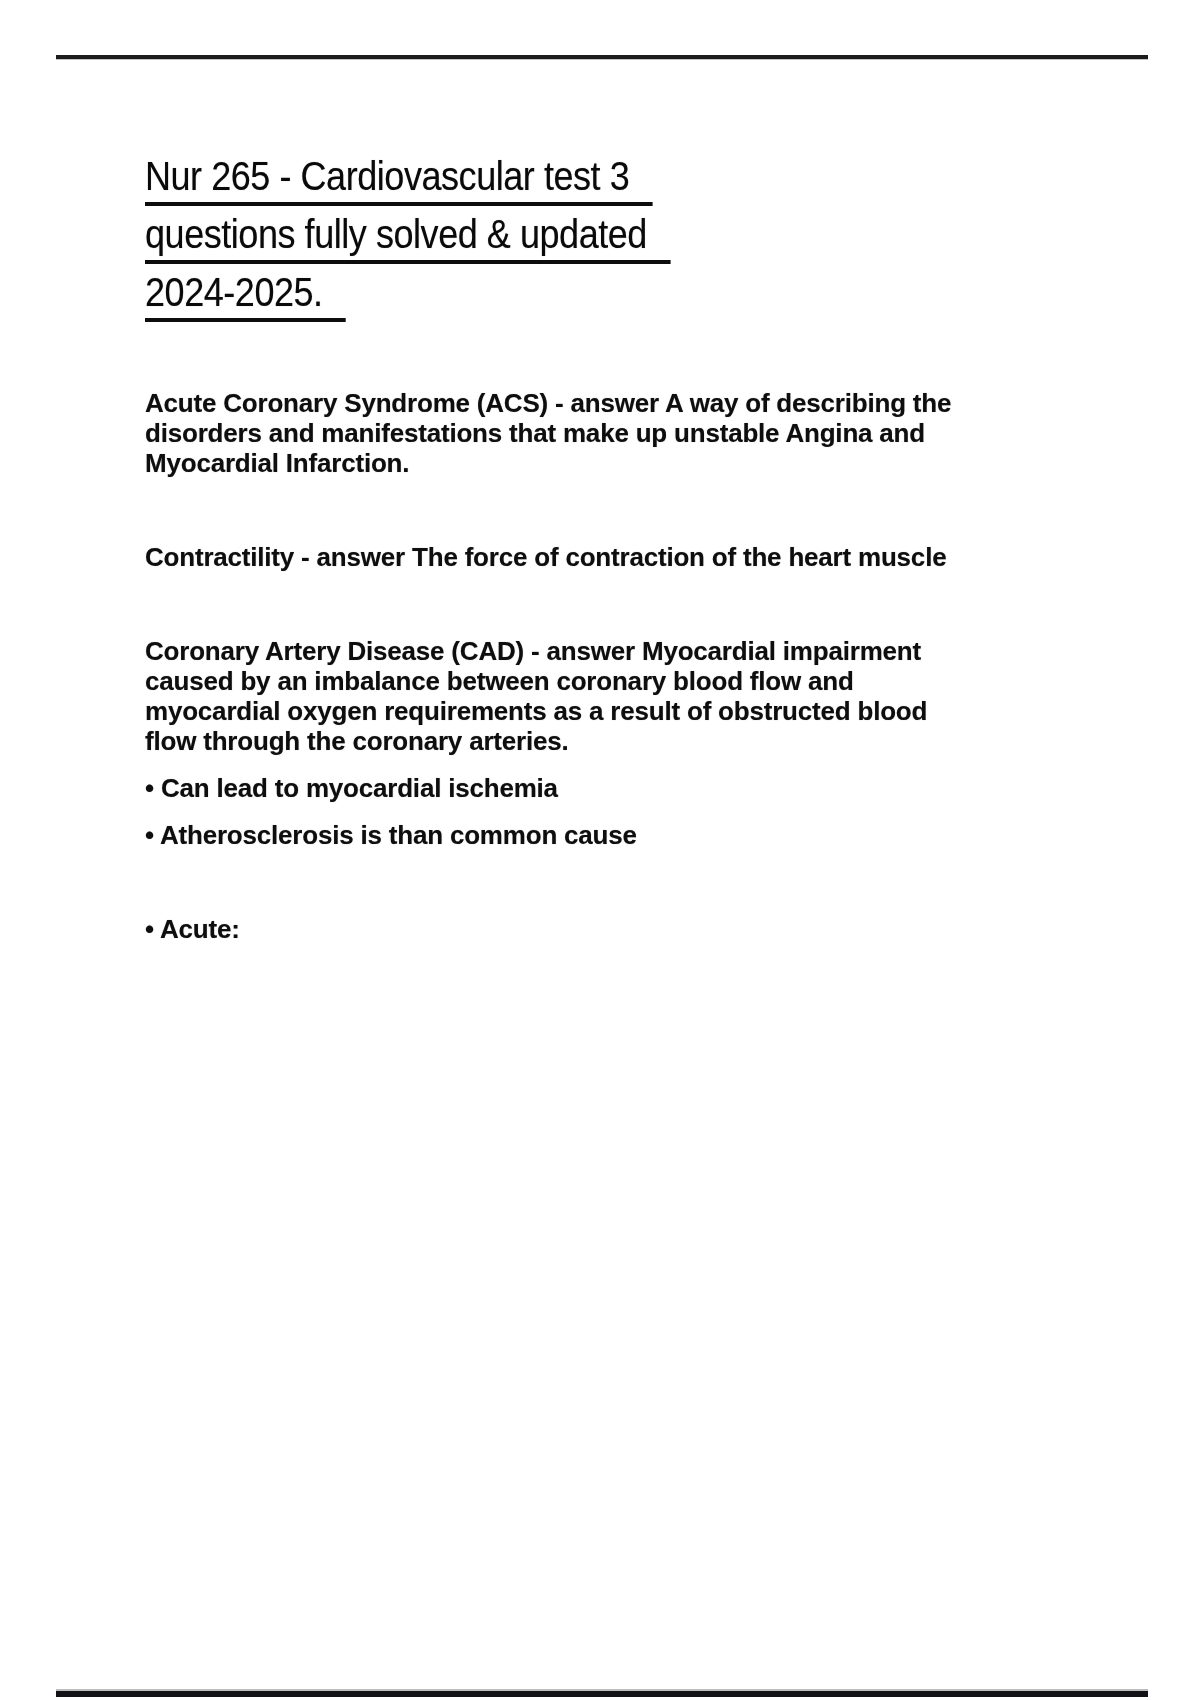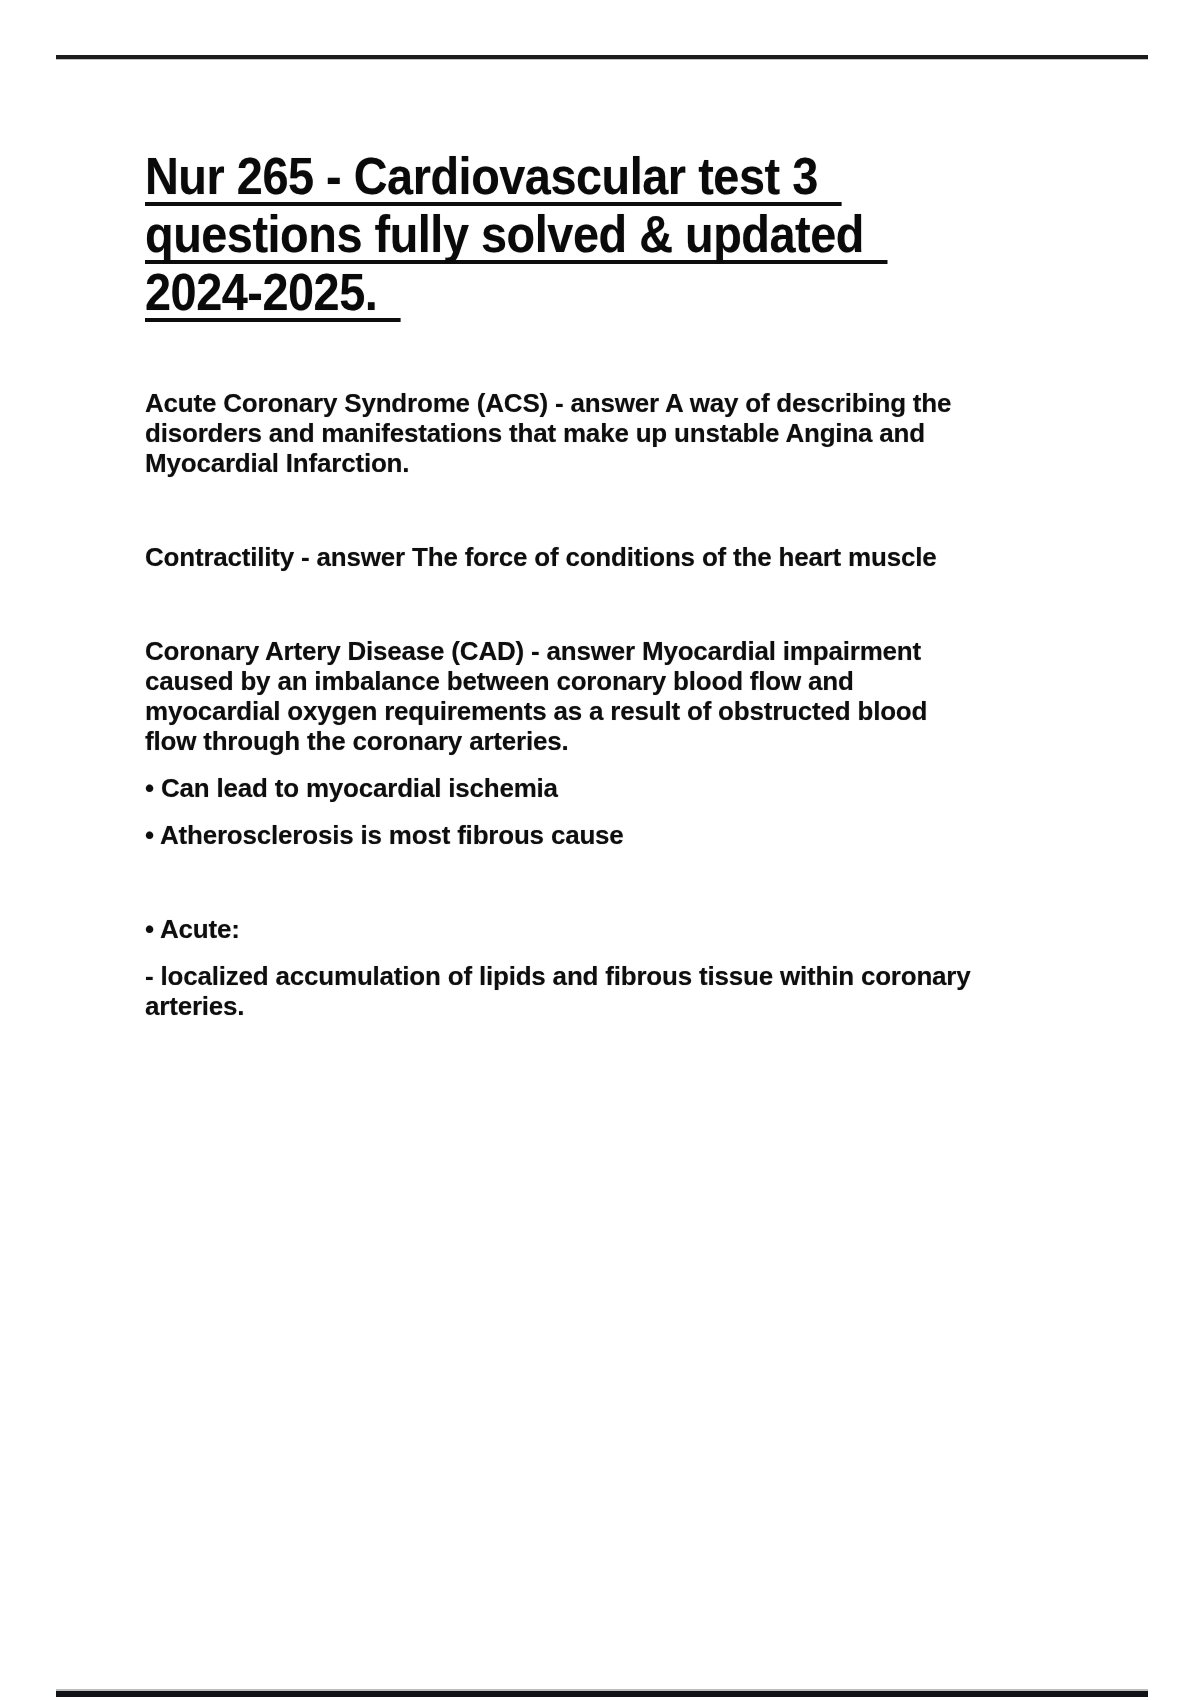--- a/index.html
+++ b/index.html
@@ -18,22 +18,22 @@
   .content {
     position: absolute;
     left: 145px;
     top: 0;
     width: 1010px;
     text-shadow: 0 0 1px rgba(12,12,12,.38);
   }
   .title {
     margin: 0 0 66px 0;
     padding: 150px 0 0 0;
-    font-size: 52px;
-    font-weight: 700;
+    font-size: 40px;
+    font-weight: 400;
     color: #0a0a0a;
     letter-spacing: -0.5px;
   }
   .title-line {
     display: table;
     white-space: pre;
     line-height: 52px;
     border-bottom: 4px solid #0d0d0d;
     padding-right: 26px;
     margin-bottom: 2px;
@@ -67,33 +67,31 @@
     <section class="group">
       <p class="para">Acute Coronary Syndrome (ACS) - answer A way of describing the
 disorders and manifestations that make up unstable Angina and
 Myocardial Infarction.</p>
     </section>
 
     <section class="group">
     </section>
 
     <section class="group">
-      <p class="para">Contractility - answer The force of conditions of the heart muscle</p>
+      <p class="para">Contractility - answer The force of contraction of the heart muscle</p>
     </section>
 
     <section class="group">
       <p class="para">Coronary Artery Disease (CAD) - answer Myocardial impairment
 caused by an imbalance between coronary blood flow and
 myocardial oxygen requirements as a result of obstructed blood
 flow through the coronary arteries.</p>
       <p class="para">• Can lead to myocardial ischemia</p>
-      <p class="para">• Atherosclerosis is most fibrous cause</p>
+      <p class="para">• Atherosclerosis is than common cause</p>
     </section>
 
     <section class="group">
       <p class="para">• Acute:</p>
-      <p class="para">- localized accumulation of lipids and fibrous tissue within coronary
-arteries.</p>
     </section>
   </main>
 
   <div class="rule rule-bottom"></div>
 </div>
 
 </body></html>

